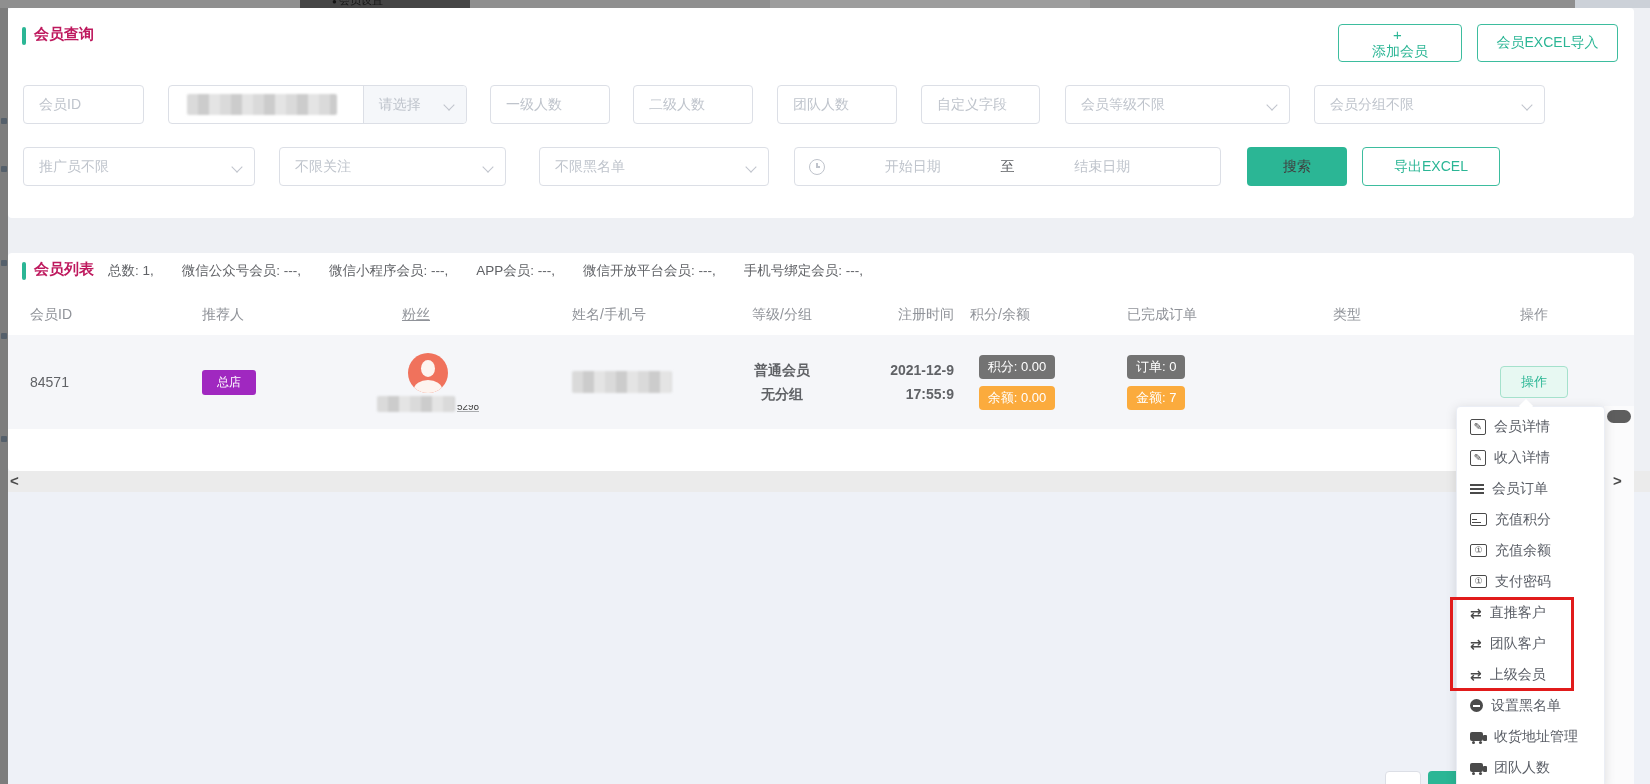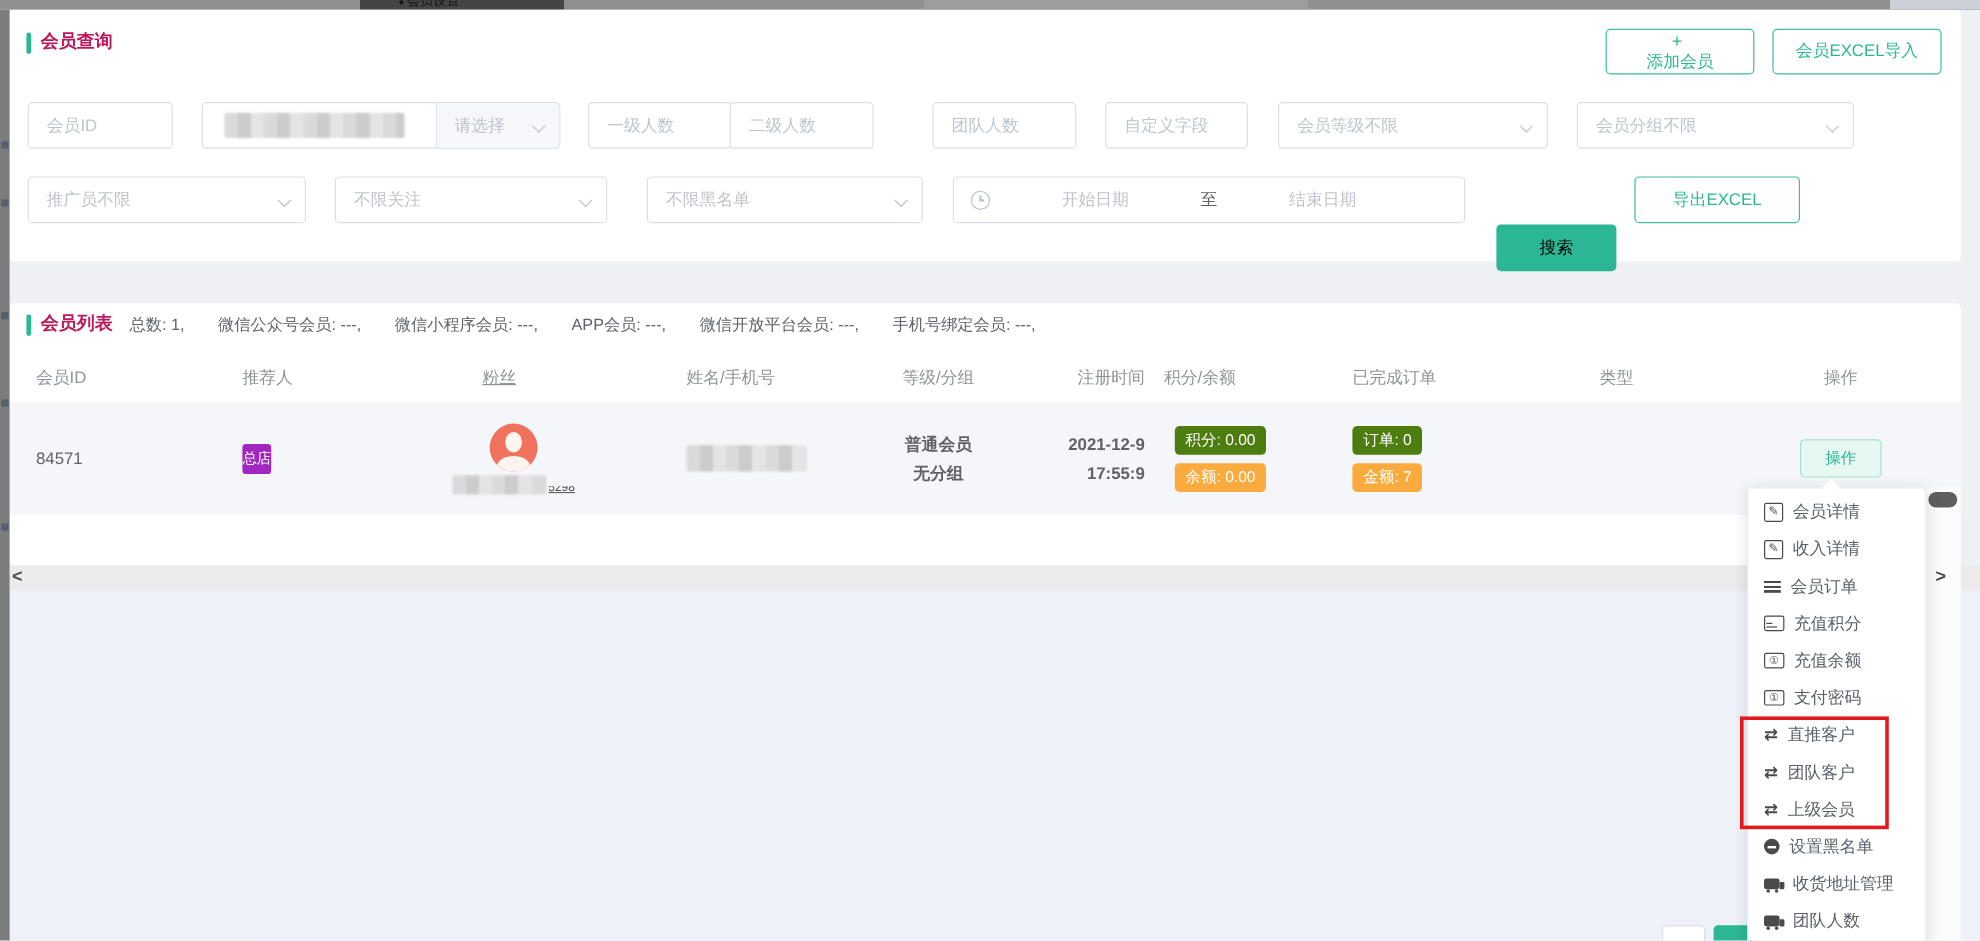--- a/index.html
+++ b/index.html
@@ -15,21 +15,21 @@
   .sliver-mark{position:absolute;left:1px;width:6px;height:6px;background:#55606b;border-radius:1px;}
   
   .card{background:#fff;border-radius:4px;}
   .card1{left:8px;top:8px;width:1626px;height:210px;}
   .card2{left:8px;top:253px;width:1626px;height:218px;}
   .accent{position:absolute;width:4px;height:18px;background:#2bb695;border-radius:2px;}
   .sec-title{position:absolute;font-size:15px;font-weight:bold;color:#be185d;}
   
   .btn{display:flex;align-items:center;justify-content:center;border-radius:4px;font-size:14px;cursor:pointer;box-sizing:border-box;}
   .btn-outline{border:1px solid #3dbd9e;color:#2bb695;background:#fff;flex-direction:column;}
-  .btn-primary{background:#2bb695;color:#000000;margin-top:40px;}
+  .btn-primary{background:#2bb695;color:#404040;}
   .plus-icon::before{content:"+";font-size:15px;margin-right:5px;color:#2bb695;}
   
   .field{position:absolute;height:39px;box-sizing:border-box;border:1px solid #dcdfe6;border-radius:4px;
          background:#fff;display:flex;align-items:center;font-size:14px;}
   .ph{color:#bfc4cc;padding-left:15px;white-space:nowrap;overflow:hidden;}
   .chev{position:absolute;right:13px;top:15px;width:7px;height:7px;border-right:1.5px solid #c0c4cc;
         border-bottom:1.5px solid #c0c4cc;transform:rotate(45deg);}
   .compound{padding:0;}
   .comp-input{width:195px;height:100%;display:flex;align-items:center;}
   .comp-addon{position:relative;width:104px;height:100%;background:#f5f7fa;border-left:1px solid #dcdfe6;
@@ -53,32 +53,32 @@
   .c3{width:170px;text-decoration:underline;}
   .c4{width:185px;padding-left:45px;}
   .c5{width:140px;text-align:center;}
   .c6{width:110px;text-align:right;padding-right:8px;}
   .c7{width:110px;}
   .c8{width:180px;padding-left:55px;}
   .c9{width:190px;text-align:center;}
   .c10{width:184px;text-align:center;}
   .h3pad{padding-left:45px;}
   .h7pad{padding-left:8px;}
-  .badge-ref{display:inline-block;background:#a028c0;color:#fff;font-size:12px;padding:4px 0;border-radius:3px;}
+  .badge-ref{display:inline-block;background:#a028c0;color:#fff;font-size:12px;padding:4px 15px;border-radius:3px;}
   .fan-block{width:130px;margin-left:6px;display:flex;flex-direction:column;align-items:center;}
   .avatar{position:relative;width:40px;height:40px;border-radius:50%;background:#f0725c;overflow:hidden;}
   .avatar::before{content:"";position:absolute;left:13px;top:7px;width:14px;height:17px;border-radius:50%;background:#fdf4ef;}
   .avatar::after{content:"";position:absolute;left:6px;top:27px;width:28px;height:18px;border-radius:50%;background:#fdf4ef;}
   .fan-name{display:flex;align-items:flex-end;margin-top:3px;}
   .fan-frag{font-size:10px;color:#4a4a4a;clip-path:inset(42% 0 0 0);margin-left:2px;}
   .two-line{line-height:24px;font-weight:bold;}
   .badge-stack{display:flex;flex-direction:column;gap:7px;align-items:center;}
   .badge-stack.left{align-items:flex-start;}
   .pill{display:inline-block;color:#fff;font-size:13px;padding:3px 9px;border-radius:4px;white-space:nowrap;}
-  .pill-green{background:#4d7c0f;}
+  .pill-green{background:#737373;}
   .pill-orange{background:#fbab3d;}
   .op-btn{display:inline-flex;align-items:center;justify-content:center;width:66px;height:30px;background:#e7f8f2;
           border:1px solid #a5e1cc;border-radius:4px;color:#2bb695;font-size:13px;cursor:pointer;}
   
   .band{left:8px;top:471px;width:1642px;height:21px;background:#ebebeb;z-index:1;}
   .below{left:8px;top:492px;width:1642px;height:292px;background:#eef1f7;}
   .scroll-chev{position:absolute;font-size:15px;font-weight:bold;color:#4a4a4a;z-index:3;}
   .scroll-track{left:1604px;top:406px;width:30px;height:378px;background:#fbfbfc;z-index:2;}
   .scroll-thumb{left:1607px;top:410px;width:24px;height:13px;background:#5e5e5e;border-radius:7px;z-index:3;}
   
@@ -146,21 +146,21 @@
         <div class="mosaic" style="width:150px;height:21px;margin-left:18px;"></div>
       </div>
       <div class="comp-addon">
         <span class="ph">请选择</span>
         <span class="chev"></span>
       </div>
     </div>
     <div class="field" style="left:482px;top:77px;width:120px;">
       <span class="ph">一级人数</span>
     </div>
-    <div class="field" style="left:600px;top:77px;width:120px;">
+    <div class="field" style="left:625px;top:77px;width:120px;">
       <span class="ph">二级人数</span>
     </div>
     <div class="field" style="left:769px;top:77px;width:120px;">
       <span class="ph">团队人数</span>
     </div>
     <div class="field" style="left:913px;top:77px;width:119px;">
       <span class="ph">自定义字段</span>
     </div>
     <div class="field" style="left:1057px;top:77px;width:225px;">
       <span class="ph">会员等级不限</span>

